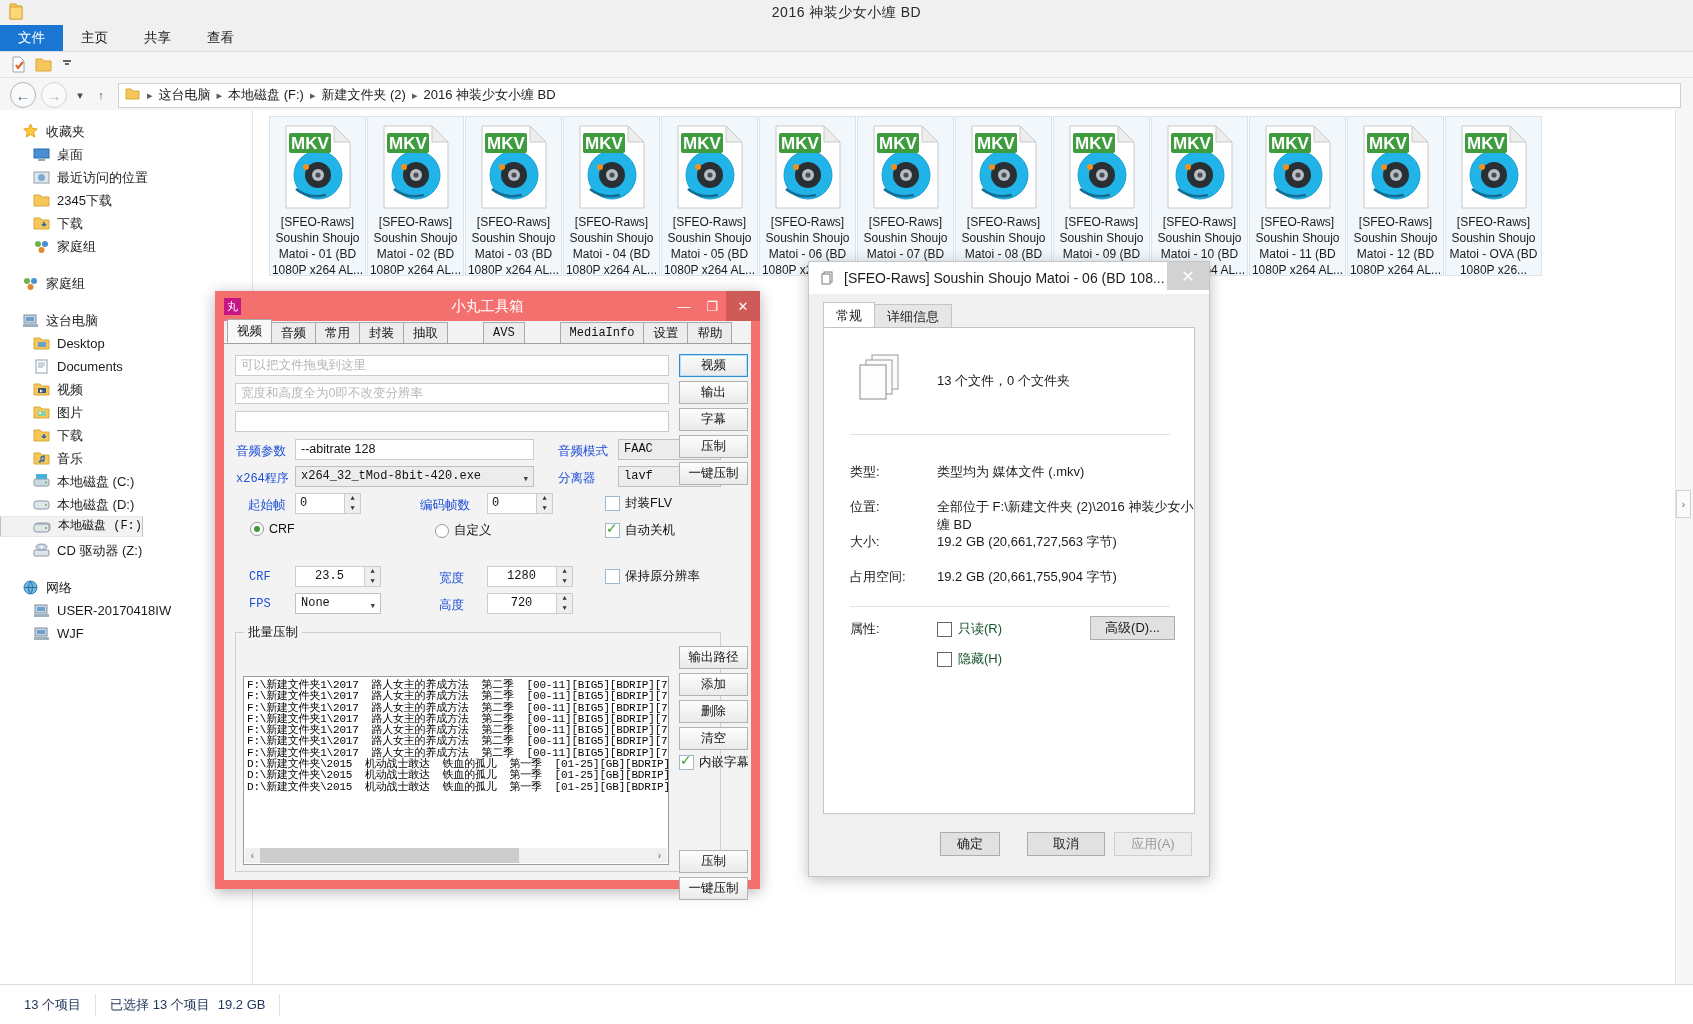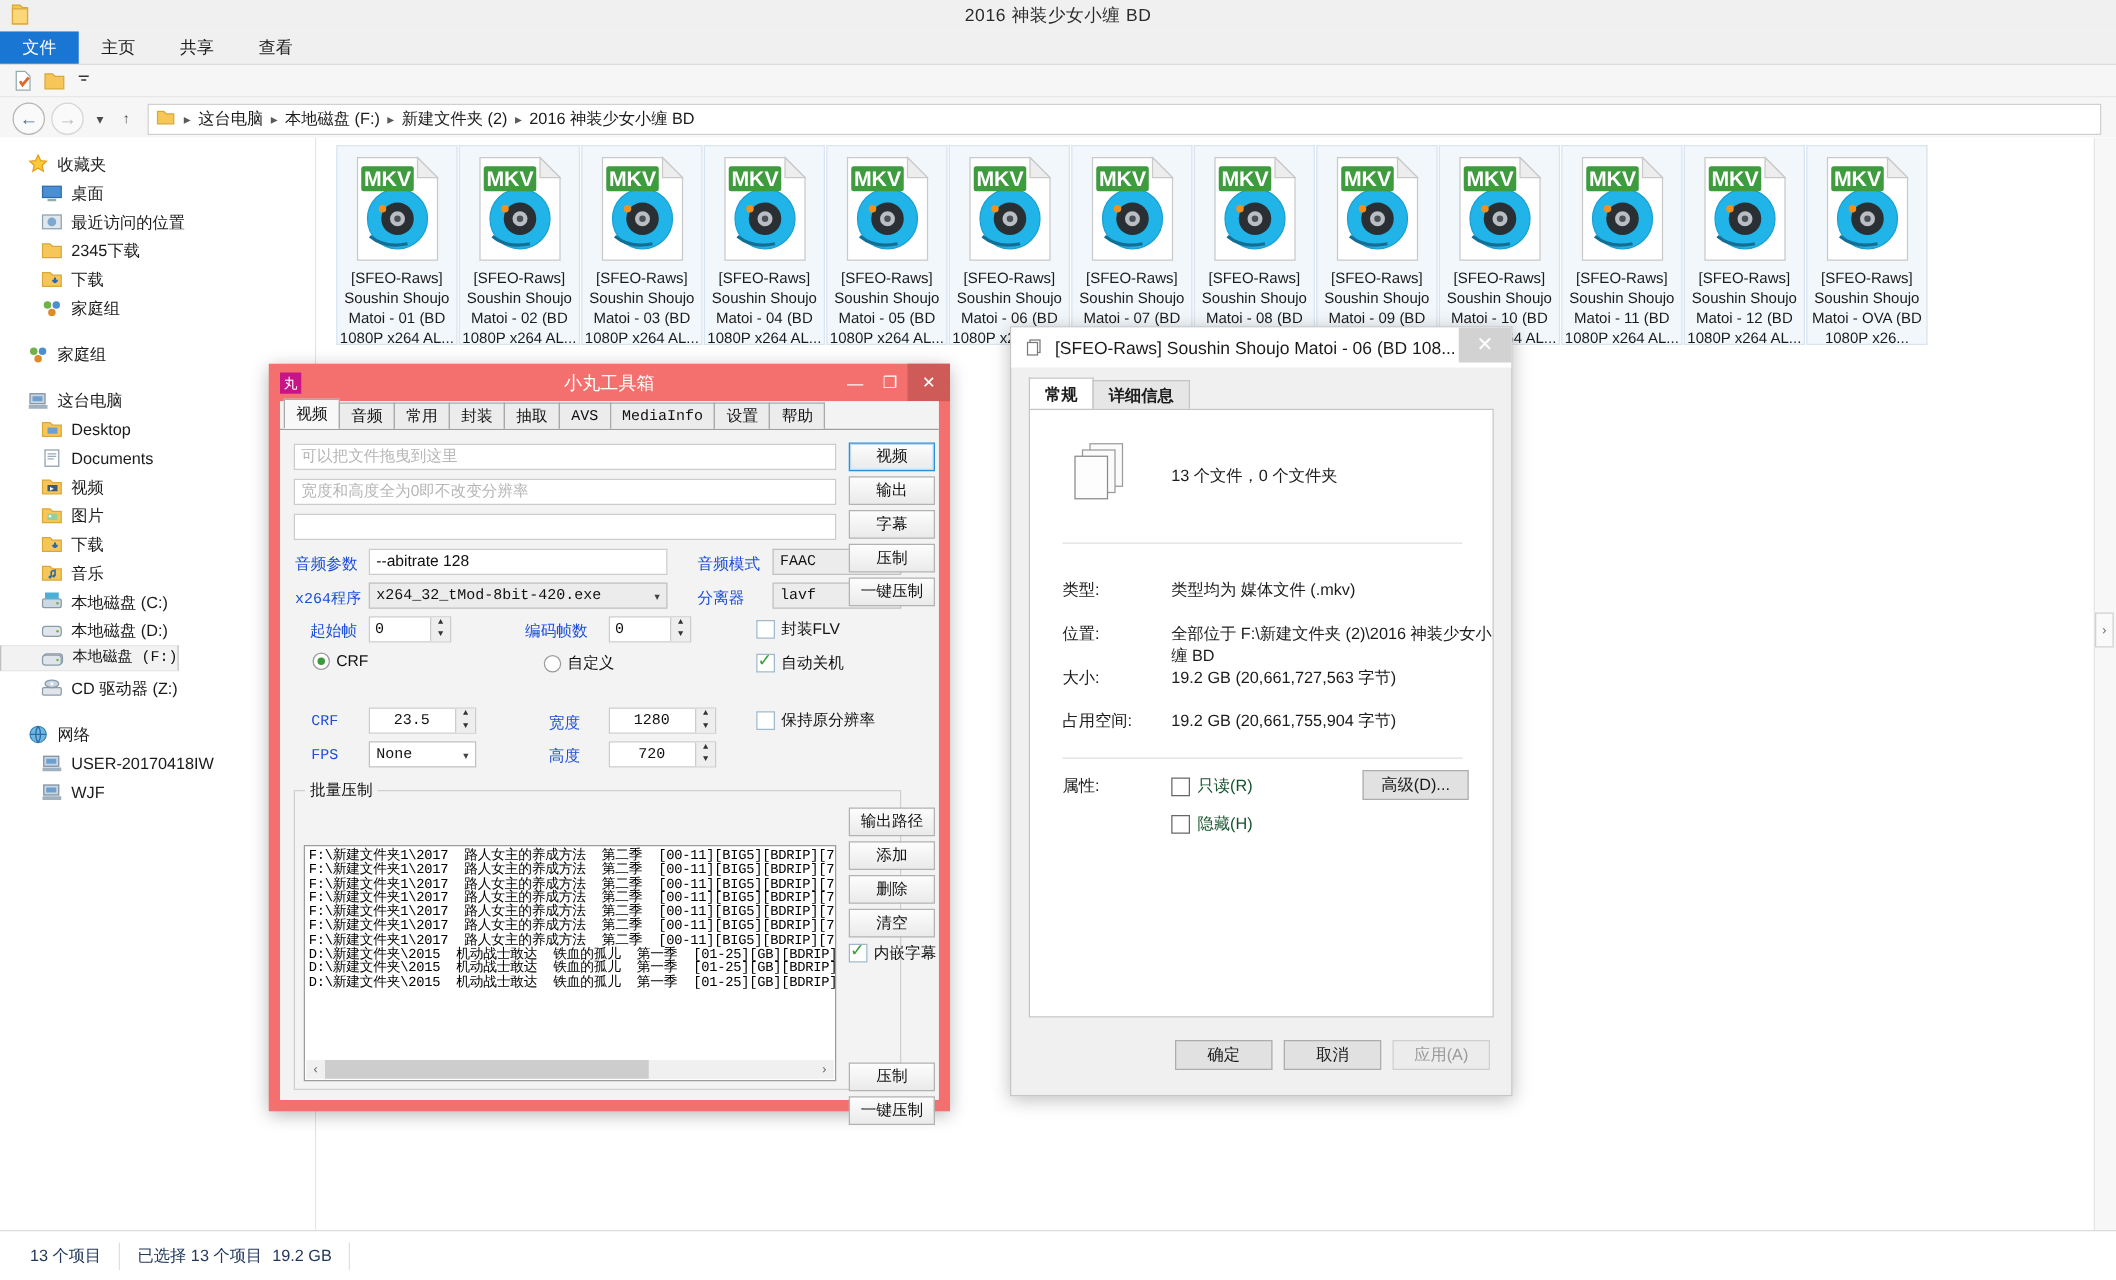--- a/index.html
+++ b/index.html
@@ -53,21 +53,21 @@
       display:flex;align-items:center;justify-content:center;font-family:"DejaVu Sans",sans-serif;}
   #toolbox .tb-caption{position:absolute;left:0;right:0;text-align:center;color:#fff;font-size:14.5px;}
   #toolbox .tb-btns{position:absolute;right:0;top:0;height:30px;display:flex;}
   #toolbox .tb-b{width:28px;height:30px;display:flex;align-items:center;justify-content:center;color:#fff;font-size:13px;}
   #toolbox .tb-b.close{background:#cf5b59;width:34px;}
   #toolbox .tb-inner{position:absolute;left:9px;top:30px;width:527px;height:558px;background:#f3f3f3;}
   .tabstrip{height:22px;display:flex;align-items:flex-end;border-bottom:1px solid #a0a0a0;background:#f3f3f3;padding-left:3px;}
   .tabi{height:20px;padding:0 9px;display:flex;align-items:center;font-size:12.5px;color:#111;
         border:1px solid #a9a9a9;border-bottom:none;background:#ececec;margin-right:-1px;}
   .tabi.active{background:#f8f8f8;height:22px;border-bottom:1px solid #f8f8f8;}
-  .tabi.mono{font-family:"Liberation Mono","DejaVu Sans Mono",monospace;font-size:12px;}
+  .tabi.mono{font-family:"Liberation Mono","DejaVu Sans Mono",monospace;font-size:12px;margin-left:36px;}
   .tb-body{position:relative;width:527px;height:536px;background:#f3f3f3;}
   .ti{position:absolute;height:21px;border:1px solid #ccc;background:#fff;box-sizing:border-box;
       font-size:12.5px;padding:0 5px;line-height:19px;color:#111;}
   .ti.ph{color:#b6b6b6;}
   .lbl{position:absolute;font-size:12.5px;color:#1d4ed8;}
   .lbl.mono{font-family:"Liberation Mono","DejaVu Sans Mono",monospace;font-size:12px;}
   .sel{position:absolute;height:21px;border:1px solid #c0c0c0;background:#ececec;box-sizing:border-box;
        font-family:"Liberation Mono","DejaVu Sans Mono",monospace;font-size:12px;line-height:19px;padding-left:5px;color:#111;}
   .sel .arr{position:absolute;right:4px;top:3px;font-size:11px;color:#444;}
   .spin{position:absolute;height:21px;border:1px solid #ccc;background:#fff;box-sizing:border-box;
@@ -98,21 +98,21 @@
   
   #props{position:absolute;left:808px;top:261px;width:400px;height:614px;background:#f0f0f0;
          border:1px solid #c6c6c6;box-shadow:0 3px 14px rgba(0,0,0,.25);}
   #props .pt{height:32px;display:flex;align-items:center;position:relative;background:#fff;}
   #props .pt-ico{width:15px;height:15px;margin-left:12px;position:relative;}
   #props .pt-text{margin-left:8px;font-size:14px;color:#1b1b1b;white-space:nowrap;overflow:hidden;width:320px;}
   #props .pt-x{position:absolute;right:0;top:0;width:42px;height:28px;background:#d2d2d2;color:#fff;
                display:flex;align-items:center;justify-content:center;font-size:16px;}
   .ptabs{position:absolute;left:14px;top:40px;display:flex;align-items:flex-end;}
   .ptab{height:24px;padding:0 12px;display:flex;align-items:center;font-size:13px;color:#1b1b1b;
-        border:1px solid #c4c4c4;border-bottom:none;background:#e6e6e6;margin-right:-1px;font-weight:bold;}
+        border:1px solid #c4c4c4;border-bottom:none;background:#e6e6e6;margin-right:-1px;}
   .ptab.active{background:#fff;height:26px;}
   .ppanel{position:absolute;left:14px;top:65px;width:372px;height:487px;background:#fff;border:1px solid #c4c4c4;box-sizing:border-box;}
   .p-row{position:absolute;font-size:13px;color:#1b1b1b;}
   .p-hr{position:absolute;height:1px;background:#e0e0e0;}
   .pbtn{position:absolute;height:24px;border:1px solid #adadad;background:#e1e1e1;font-size:13px;color:#1b1b1b;
         display:flex;align-items:center;justify-content:center;box-sizing:border-box;}
   .pbtn.dim{color:#9a9a9a;border-color:#cfcfcf;background:#ececec;}
   .pchk{position:absolute;display:flex;align-items:center;font-size:13px;color:#14532d;}
   .pchk .cb{width:13px;height:13px;border:1px solid #666;background:#fff;margin-right:6px;}
   .stack-ico{position:absolute;left:28px;top:25px;width:56px;height:52px;}
@@ -785,16 +785,16 @@
       <span class="cb"></span>
       <span>只读(R)</span>
     </div>
     <div class="pchk" style="left:113px;top:322px">
       <span class="cb"></span>
       <span>隐藏(H)</span>
     </div>
     <div class="pbtn" style="left:266px;top:288px;width:85px">高级(D)...</div>
   </div>
 
-  <div class="pbtn" style="left:131px;top:570px;width:78px">确定</div>
+  <div class="pbtn" style="left:131px;top:570px;width:60px">确定</div>
   <div class="pbtn" style="left:218px;top:570px;width:78px">取消</div>
   <div class="pbtn dim" style="left:305px;top:570px;width:78px">应用(A)</div>
 </div>
 
 </body></html>

